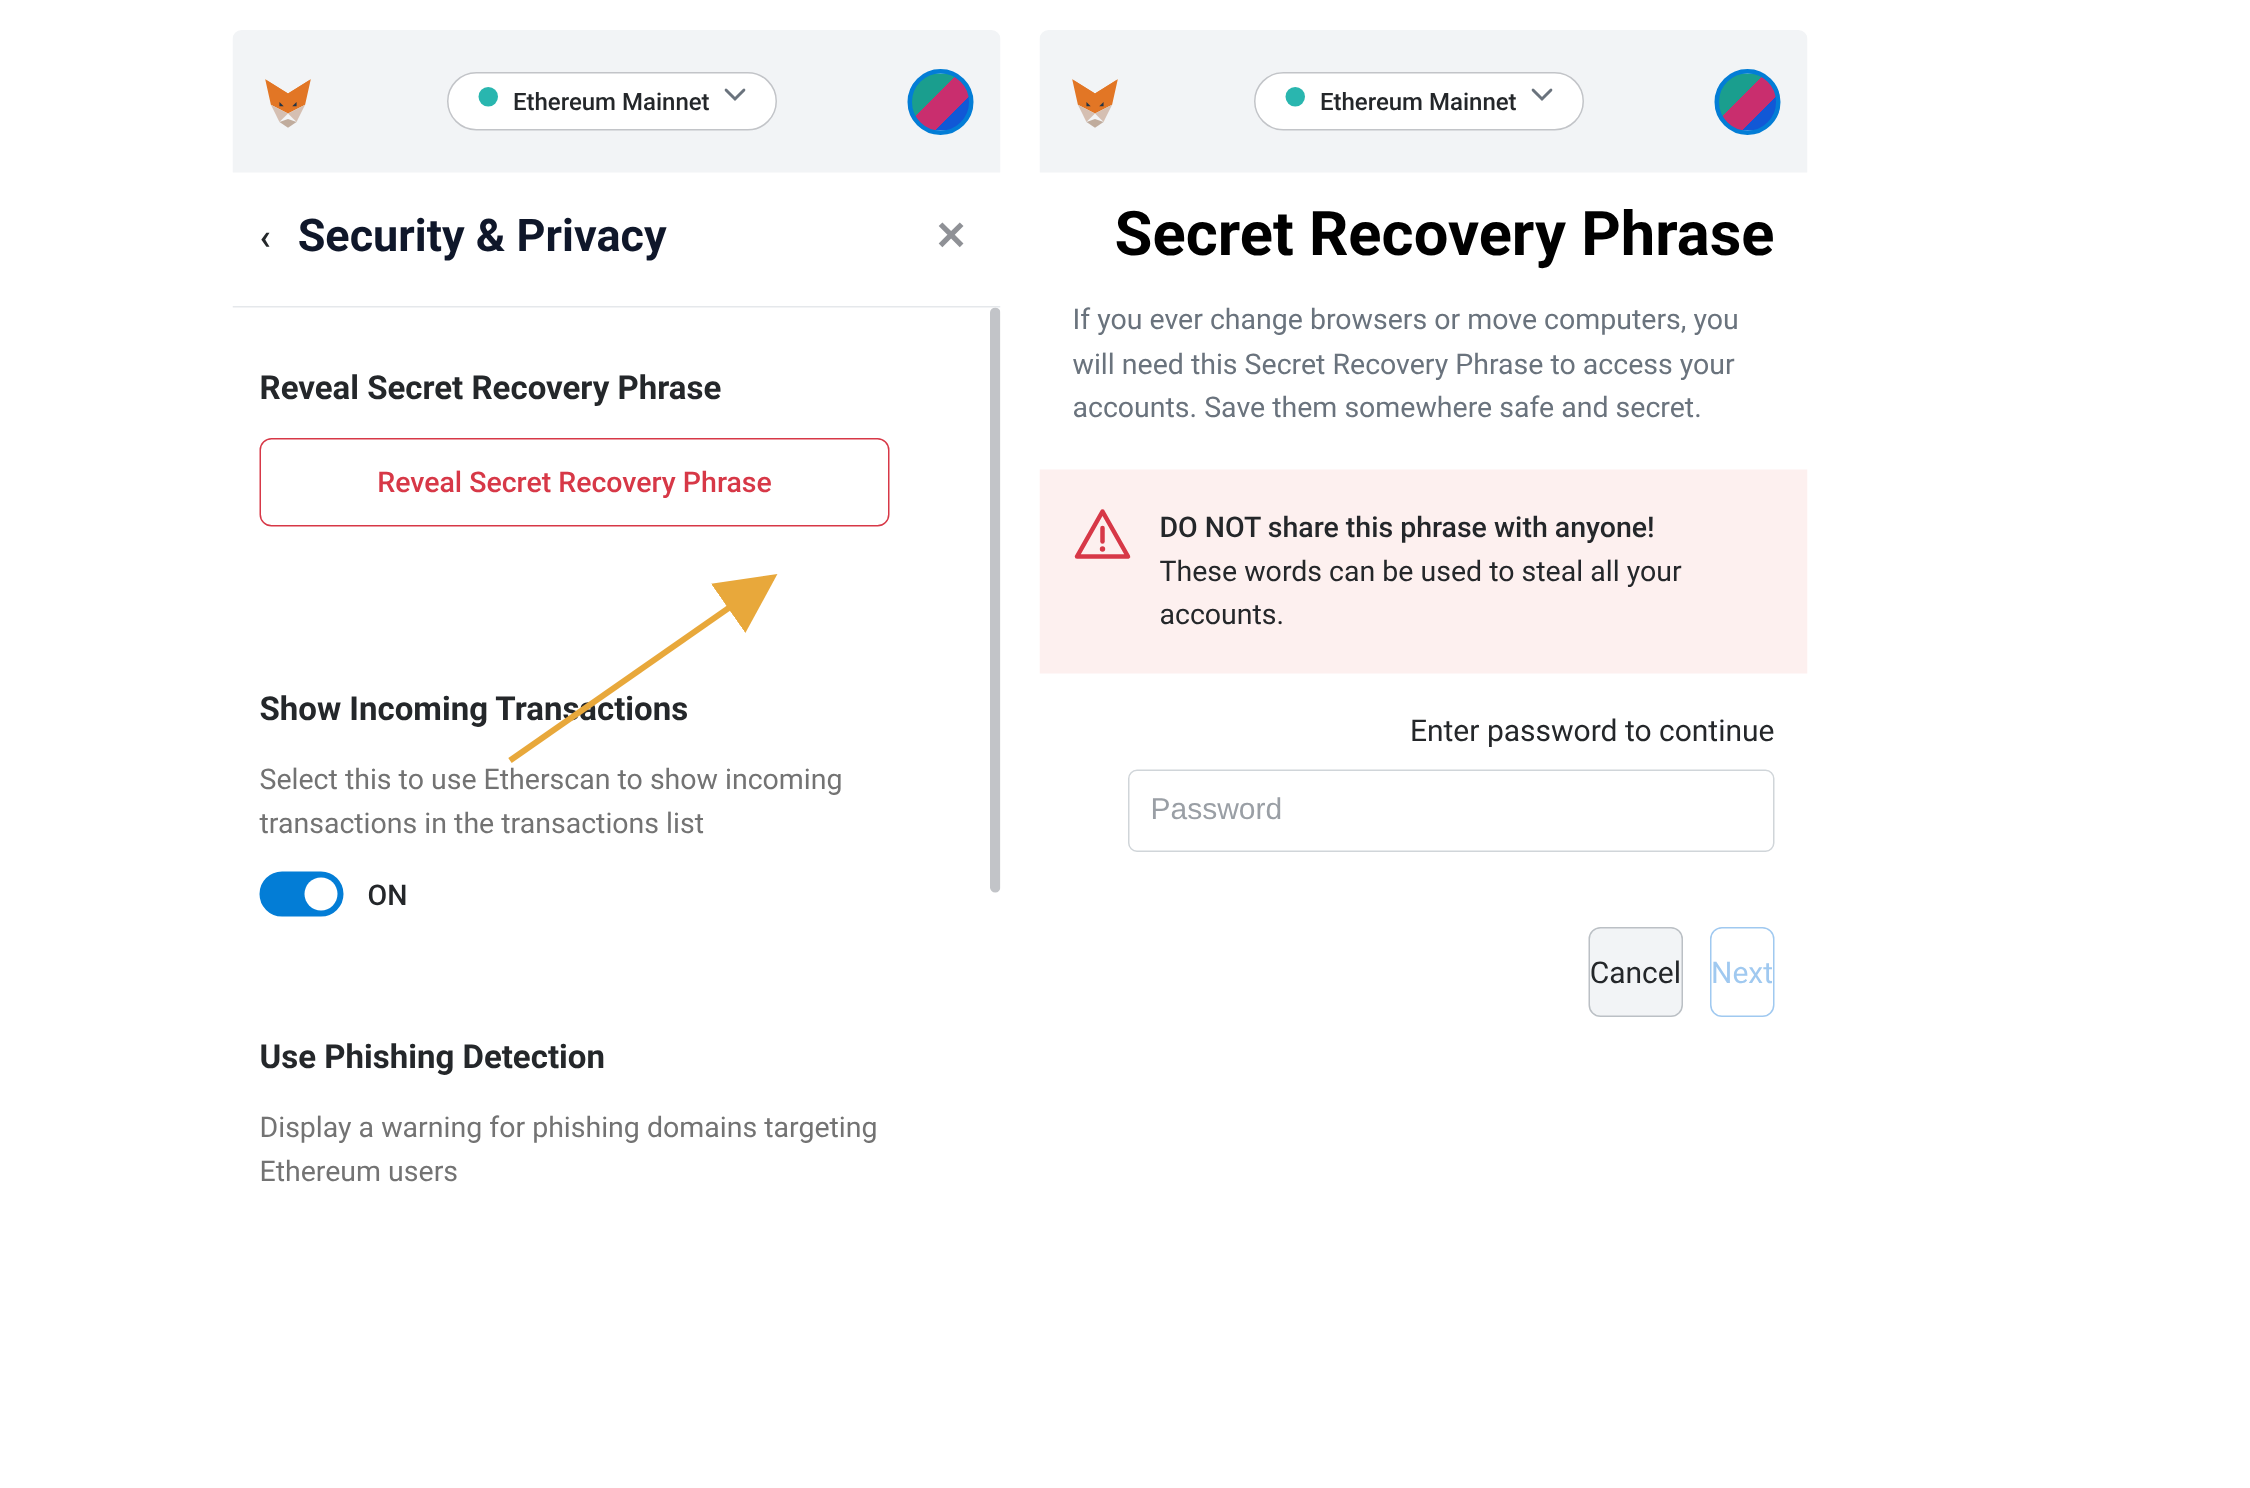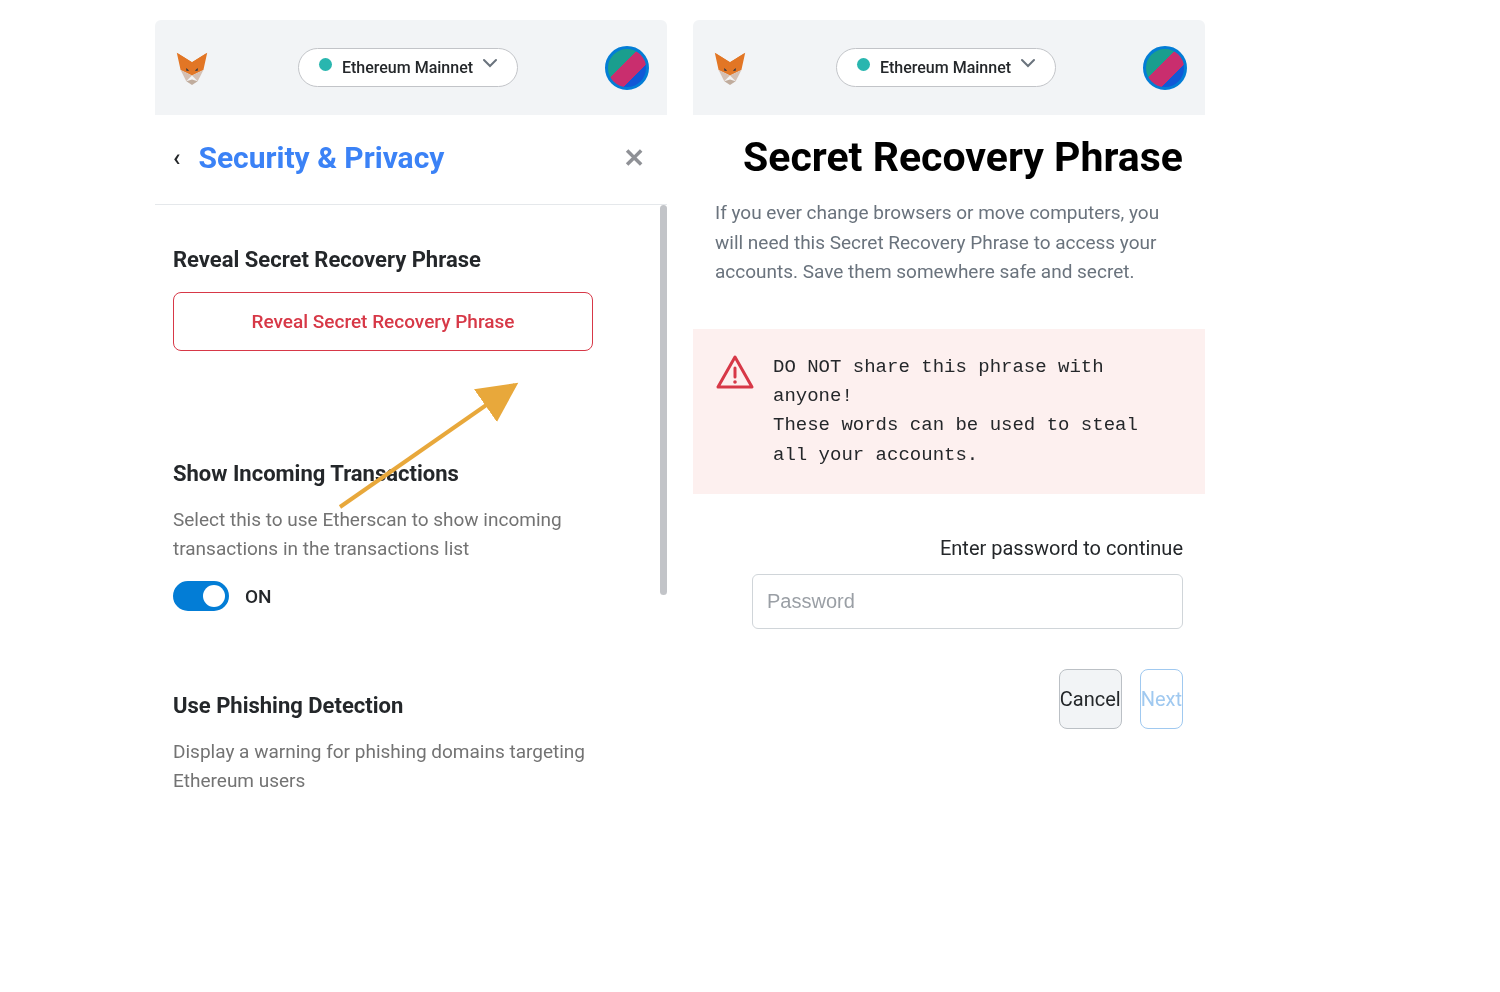--- a/index.html
+++ b/index.html
@@ -93,21 +93,21 @@
     .back-arrow {
       font-size: 24px;
       color: #24272a;
       cursor: pointer;
       font-weight: 600;
       user-select: none;
     }
     .page-title {
       font-size: 30px;
       font-weight: 700;
-      color: #3b82f6;
+      color: #0f172a;
     }
     .close-x {
       font-size: 26px;
       color: #8f9196;
       cursor: pointer;
       font-weight: 700;
       user-select: none;
     }
     .content {
       padding: 20px 18px;
@@ -217,22 +217,21 @@
       font-size: 19px;
       color: #6a737d;
       line-height: 1.55;
       margin-bottom: 26px;
     }
     .warning-box {
       background: #fdf0ef;
       display: flex;
       gap: 18px;
       padding: 24px 22px;
-      margin: 16px -22px;
-      font-family: Liberation Mono, monospace;
+      margin: 0 -22px;
     }
     .warning-icon {
       flex-shrink: 0;
       width: 40px;
       height: 40px;
       color: #d73847;
     }
     .warning-text {
       font-size: 19px;
       color: #24272a;
@@ -256,21 +255,21 @@
       font-size: 20px;
       color: #24272a;
       margin-left: 2px;
     }
     .password-input::placeholder {
       color: #9a9fa5;
     }
     .button-row {
       display: flex;
       gap: 18px;
-      margin-top: 40px;
+      margin-top: 50px;
       padding-bottom: 10px;
       margin-left: 2px;
     }
     .btn {
       flex: 1;
       max-width: 220px;
       padding: 17px 0;
       border-radius: 8px;
       font-size: 20px;
       text-align: center;

